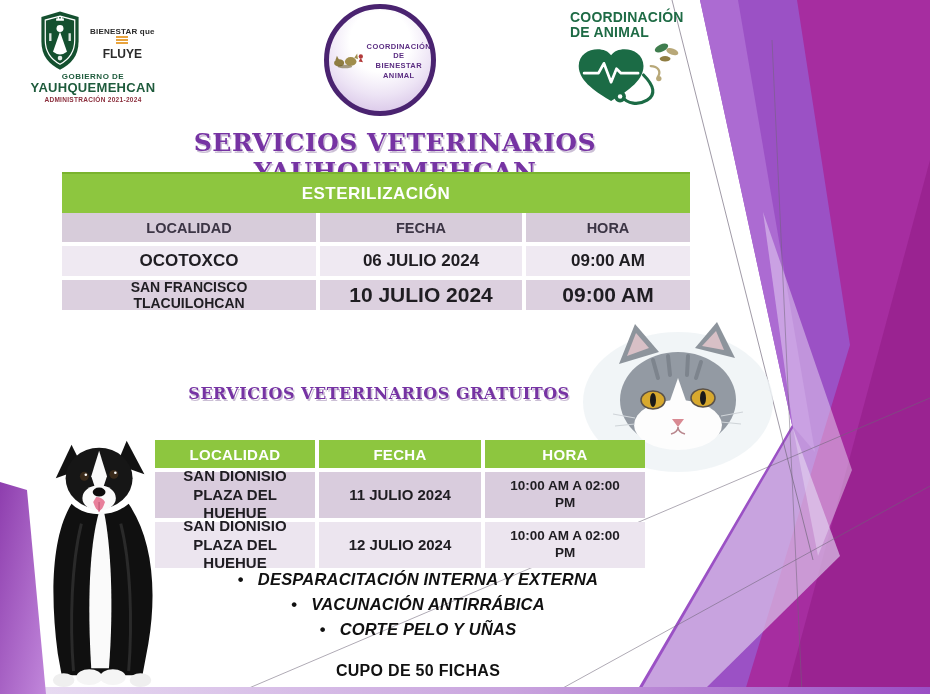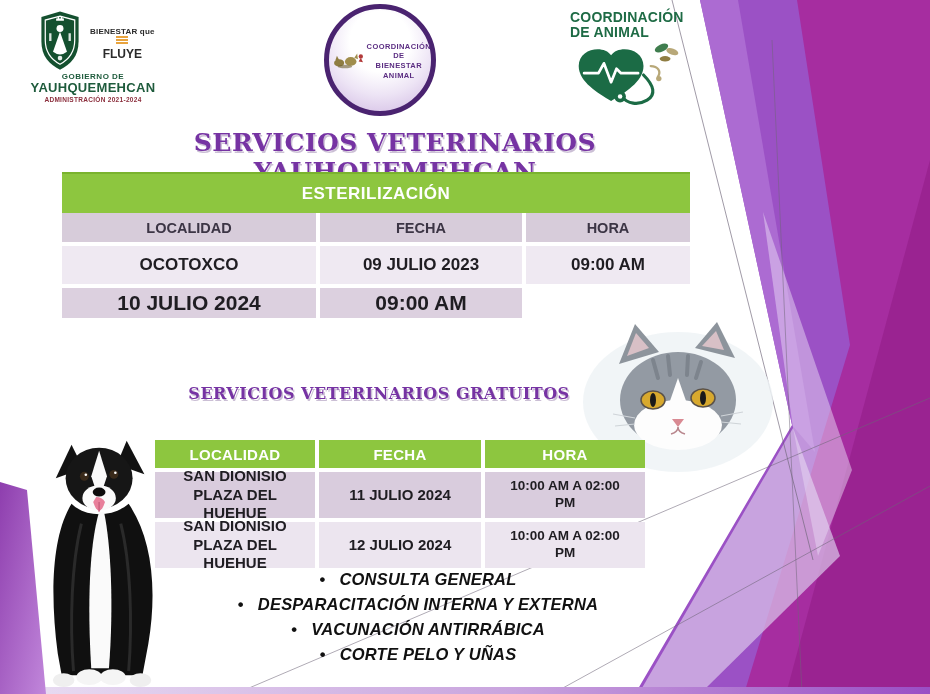--- a/index.html
+++ b/index.html
@@ -44,21 +44,21 @@
   
   .tbl1{left:62px;top:172px;width:628px;}
   .tbl1-title{height:41px;background:#8DC63F;border-top:2px solid #7AB32E;box-sizing:border-box;
     display:flex;align-items:center;justify-content:center;color:#fff;font-weight:bold;
     font-size:17px;letter-spacing:.5px;}
   .grid1{display:grid;grid-template-columns:254px 202px 164px;gap:4px;}
   .grid2{display:grid;grid-template-columns:160px 162px 160px;gap:4px;}
   .cell{display:flex;align-items:center;justify-content:center;text-align:center;
     color:#1f1d22;box-sizing:border-box;padding:0 20px;}
   .hdr1{background:#D7CCDA;height:29px;font-weight:bold;font-size:14.5px;color:#3C3545;}
-  .r-light{background:#EFE9F2;height:38px;font-size:17px;font-weight:600;}
+  .r-light{background:#EFE9F2;height:30px;font-size:17px;font-weight:600;}
   .r-dark{background:#DCD0DF;height:30px;font-size:21px;font-weight:600;}
   .small{font-size:14px;}
   .tbl2{left:155px;top:440px;width:490px;}
   .hdr2{background:#8DC63F;height:28px;font-weight:bold;font-size:15px;color:#fff;letter-spacing:.3px;}
   .r2-dark{background:#D9CCDD;height:46px;font-size:15px;font-weight:600;line-height:1.25;}
   .r2-light{background:#ECE5EF;height:46px;font-size:15px;font-weight:600;line-height:1.25;}
   .hora{font-size:13.5px;font-weight:bold;}
   .pre{white-space:pre-line;}
 
   
@@ -163,23 +163,24 @@
   <div class="abs title1">SERVICIOS VETERINARIOS YAUHQUEMEHCAN</div>
 
   <div class="abs tbl1">
     <div class="tbl1-title">ESTERILIZACIÓN</div>
     <div class="grid1">
       <div class="cell hdr1">LOCALIDAD</div>
       <div class="cell hdr1">FECHA</div>
       <div class="cell hdr1">HORA</div>
 
       <div class="cell r-light">OCOTOXCO</div>
-      <div class="cell r-light">09 JULIO 2023</div>
+      <div class="cell r-light">06 JULIO 2024</div>
       <div class="cell r-light">09:00 AM</div>
 
+      <div class="cell r-dark small">SAN FRANCISCO TLACUILOHCAN</div>
       <div class="cell r-dark">10 JULIO 2024</div>
       <div class="cell r-dark">09:00 AM</div>
     </div>
   </div>
 
 
   <svg class="abs" style="left:583px;top:320px" width="190" height="155" viewBox="0 0 190 155">
     <ellipse cx="95" cy="82" rx="95" ry="70" fill="#EEF3F6" opacity="0.85"></ellipse>
     <polygon points="36,44 52,4 76,32" fill="#8D949C"></polygon>
     <polygon points="44,36 53,13 66,28" fill="#D8C0C6"></polygon>
@@ -236,27 +237,25 @@
 
       <div class="cell r2-light pre">SAN DIONISIO
 PLAZA DEL HUEHUE</div>
       <div class="cell r2-light">12 JULIO 2024</div>
       <div class="cell r2-light hora">10:00 AM A 02:00 PM</div>
     </div>
   </div>
 
   <div class="abs services">
     <div class="svc-line">
-      <span class="dot">•</span><span>CONSULTA GENERAL</span>
-    </div>
-    <div class="svc-line">
       <span class="dot">•</span><span>DESPARACITACIÓN INTERNA Y EXTERNA</span>
     </div>
     <div class="svc-line">
       <span class="dot">•</span><span>VACUNACIÓN ANTIRRÁBICA</span>
     </div>
     <div class="svc-line">
       <span class="dot">•</span><span>CORTE PELO Y UÑAS</span>
     </div>
   </div>
 
+  <div class="abs note2">CUPO DE 50 FICHAS</div>
 
 </div>
 
 </body></html>

